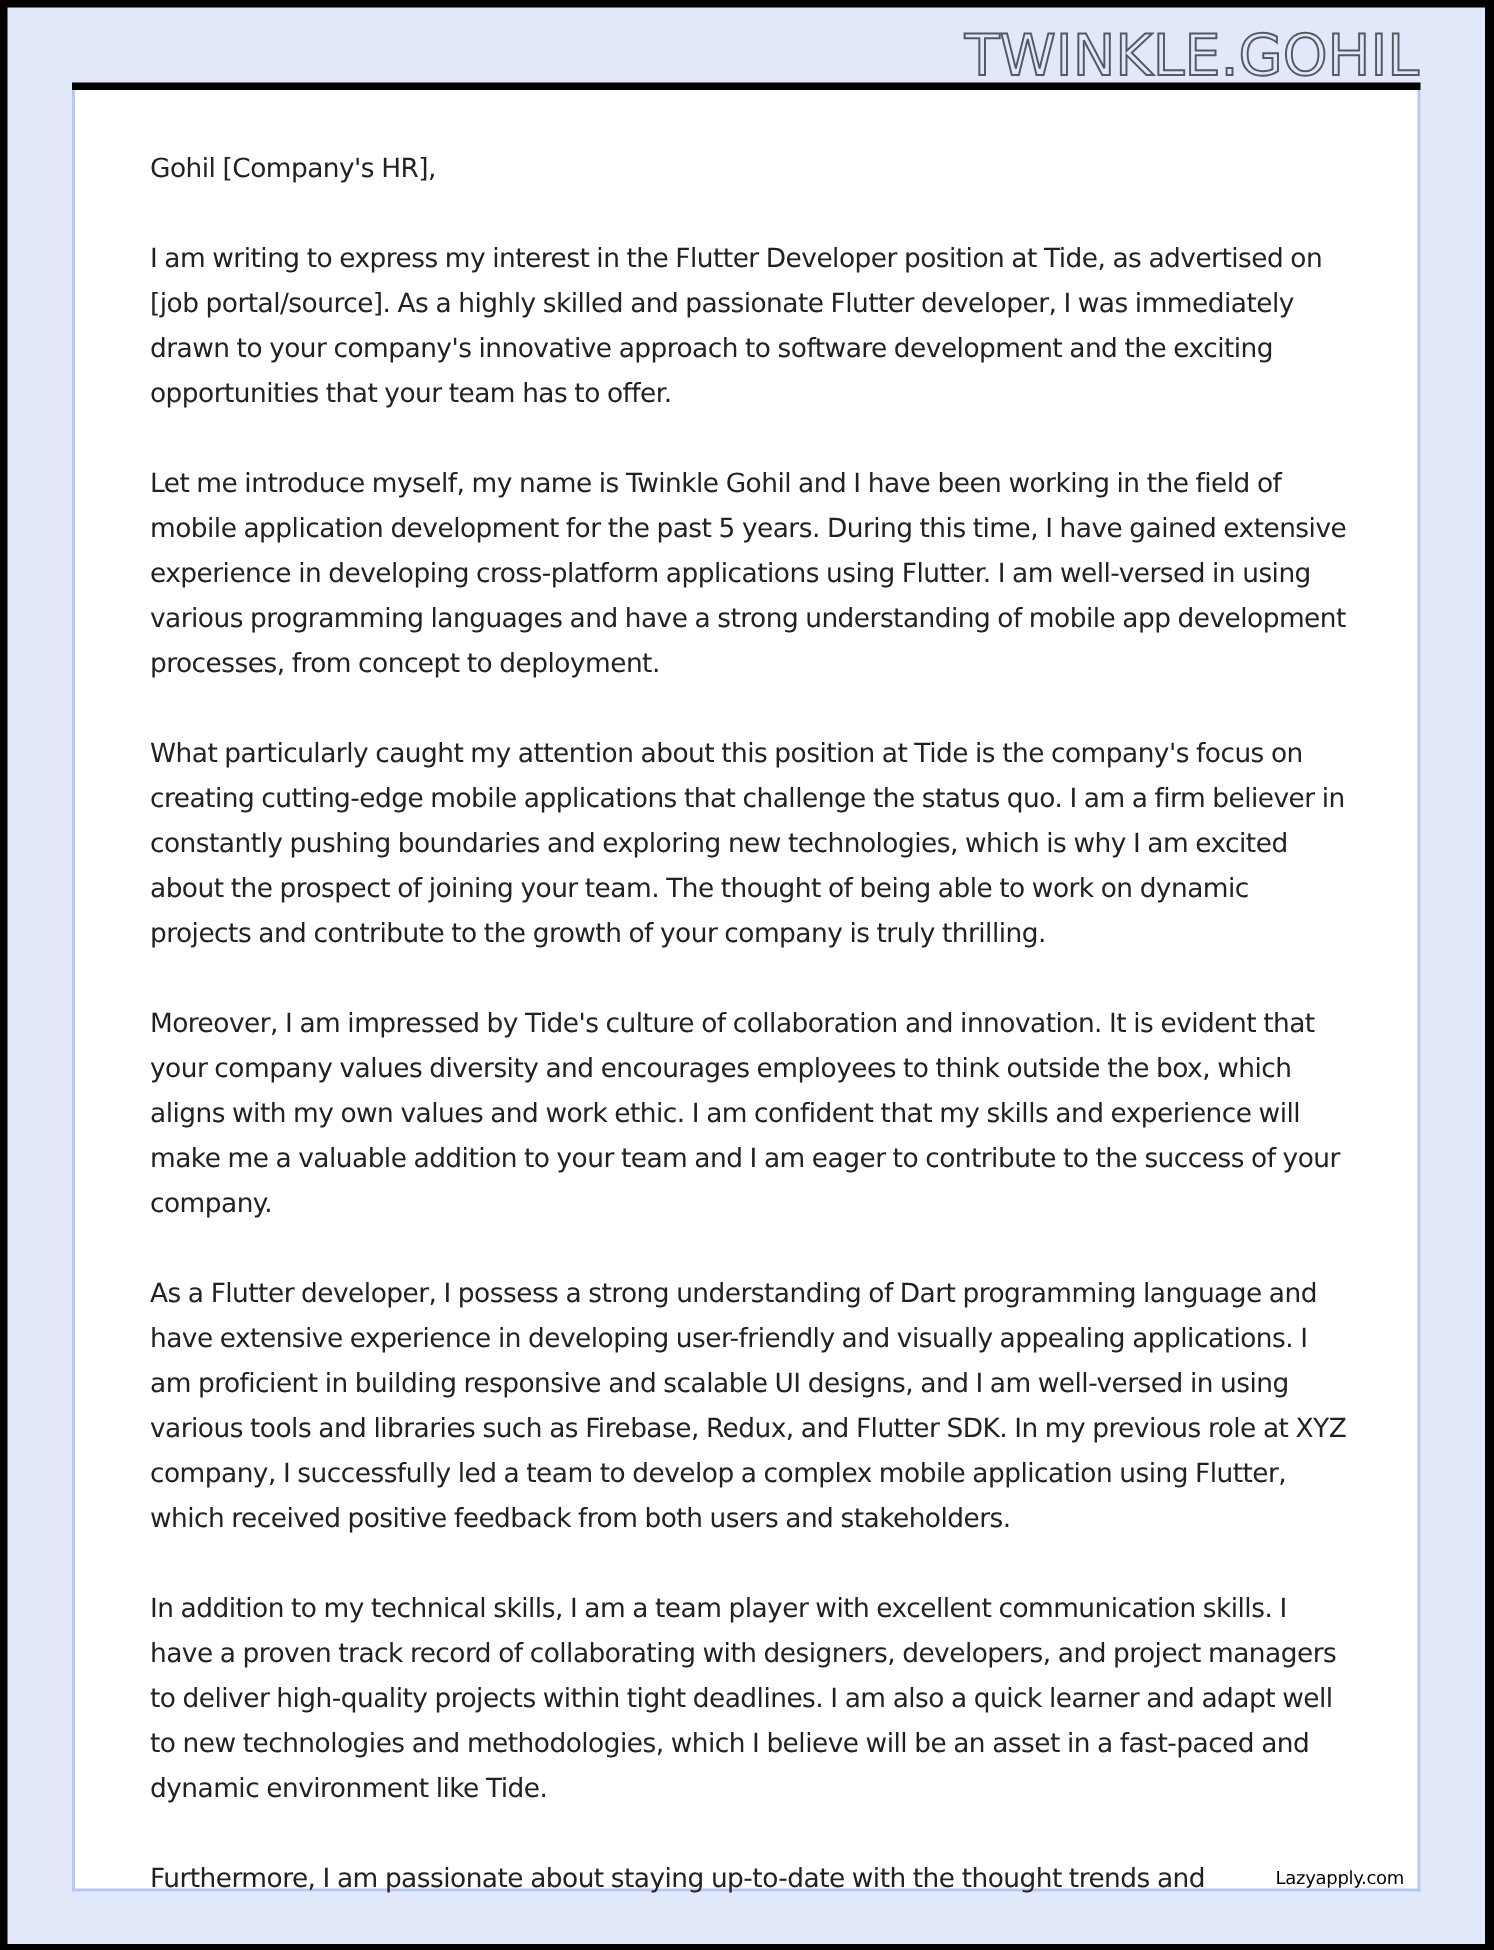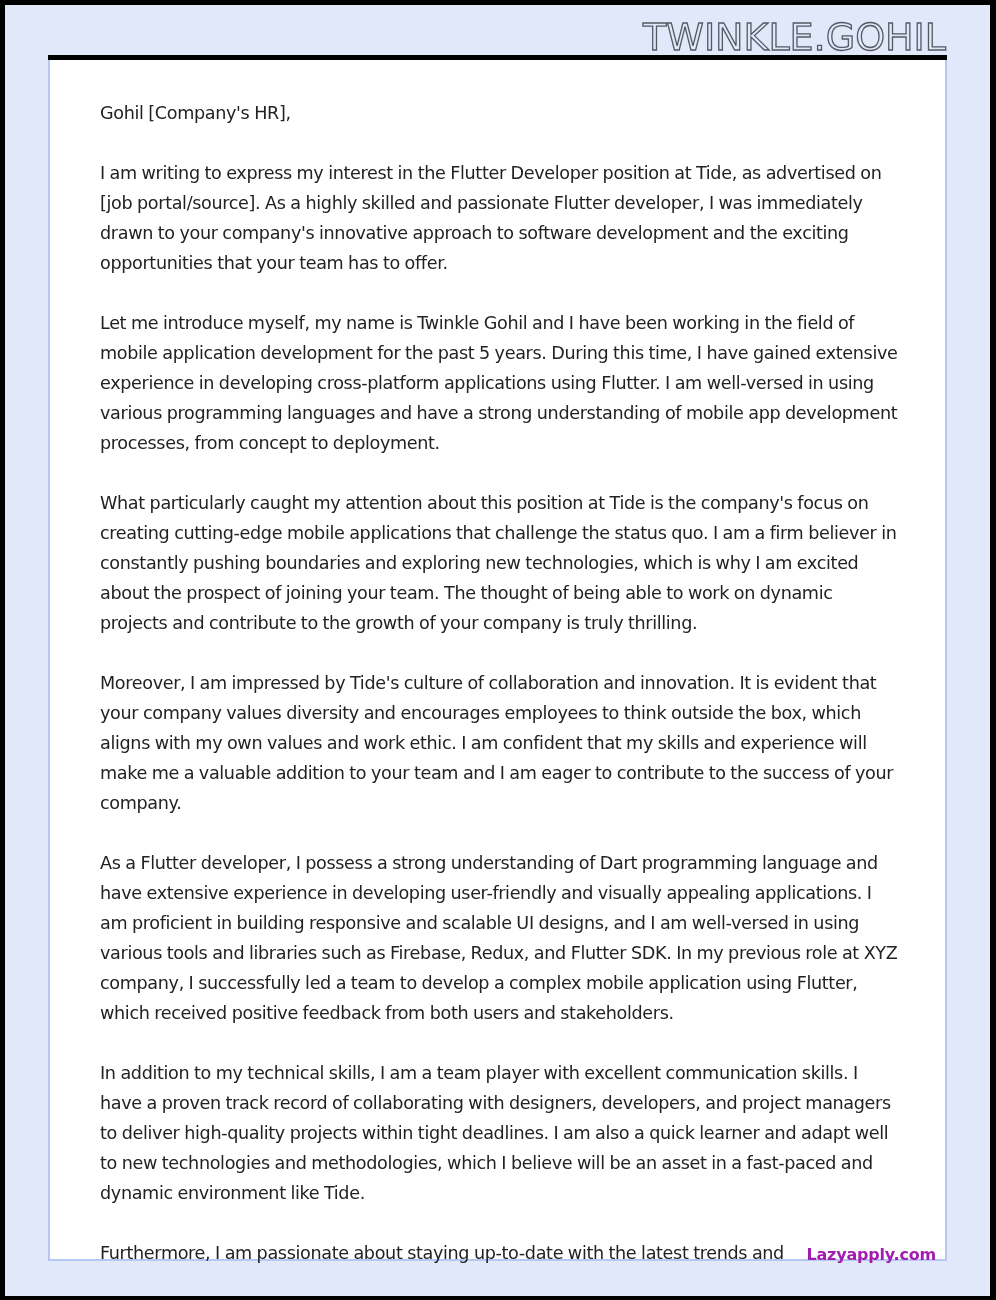--- a/index.html
+++ b/index.html
@@ -29,34 +29,34 @@
     border-left: 2px solid #b4c8f3; border-right: 2px solid #b4c8f3; border-bottom: 2px solid #b4c8f3;
   }
   .content {
     position: absolute; left: 95px; top: 93px; width: 800px;
     font-size: 17.6px; line-height: 30px; color: #222;
     letter-spacing: -0.35px; word-spacing: -0.5px;
   }
   .content p { margin: 0 0 30px 0; }
   .watermark {
     position: absolute; right: 54px; top: 1240px;
-    font-size: 16px; color: #a21caf; letter-spacing: -0.2px; font-weight: bold;
+    font-size: 12px; color: #000000; letter-spacing: -0.2px;
   }
 </style>
 </head>
 <body>
 
 <div class="frame">
   <div class="brand">TWINKLE.GOHIL</div>
   <div class="topbar"></div>
   <div class="page"></div>
   <div class="content">
     <p>Gohil [Company's HR],</p>
     <p>I am writing to express my interest in the Flutter Developer position at Tide, as advertised on [job portal/source]. As a highly skilled and passionate Flutter developer, I was immediately drawn to your company's innovative approach to software development and the exciting opportunities that your team has to offer.</p>
     <p>Let me introduce myself, my name is Twinkle Gohil and I have been working in the field of mobile application development for the past 5 years. During this time, I have gained extensive experience in developing cross-platform applications using Flutter. I am well-versed in using various programming languages and have a strong understanding of mobile app development processes, from concept to deployment.</p>
     <p>What particularly caught my attention about this position at Tide is the company's focus on creating cutting-edge mobile applications that challenge the status quo. I am a firm believer in constantly pushing boundaries and exploring new technologies, which is why I am excited about the prospect of joining your team. The thought of being able to work on dynamic projects and contribute to the growth of your company is truly thrilling.</p>
     <p>Moreover, I am impressed by Tide's culture of collaboration and innovation. It is evident that your company values diversity and encourages employees to think outside the box, which aligns with my own values and work ethic. I am confident that my skills and experience will make me a valuable addition to your team and I am eager to contribute to the success of your company.</p>
     <p>As a Flutter developer, I possess a strong understanding of Dart programming language and have extensive experience in developing user-friendly and visually appealing applications. I am proficient in building responsive and scalable UI designs, and I am well-versed in using various tools and libraries such as Firebase, Redux, and Flutter SDK. In my previous role at XYZ company, I successfully led a team to develop a complex mobile application using Flutter, which received positive feedback from both users and stakeholders.</p>
     <p>In addition to my technical skills, I am a team player with excellent communication skills. I have a proven track record of collaborating with designers, developers, and project managers to deliver high-quality projects within tight deadlines. I am also a quick learner and adapt well to new technologies and methodologies, which I believe will be an asset in a fast-paced and dynamic environment like Tide.</p>
-    <p>Furthermore, I am passionate about staying up-to-date with the latest trends and</p>
+    <p>Furthermore, I am passionate about staying up-to-date with the thought trends and</p>
   </div>
   <div class="watermark">Lazyapply.com</div>
 </div>
 
 </body></html>

